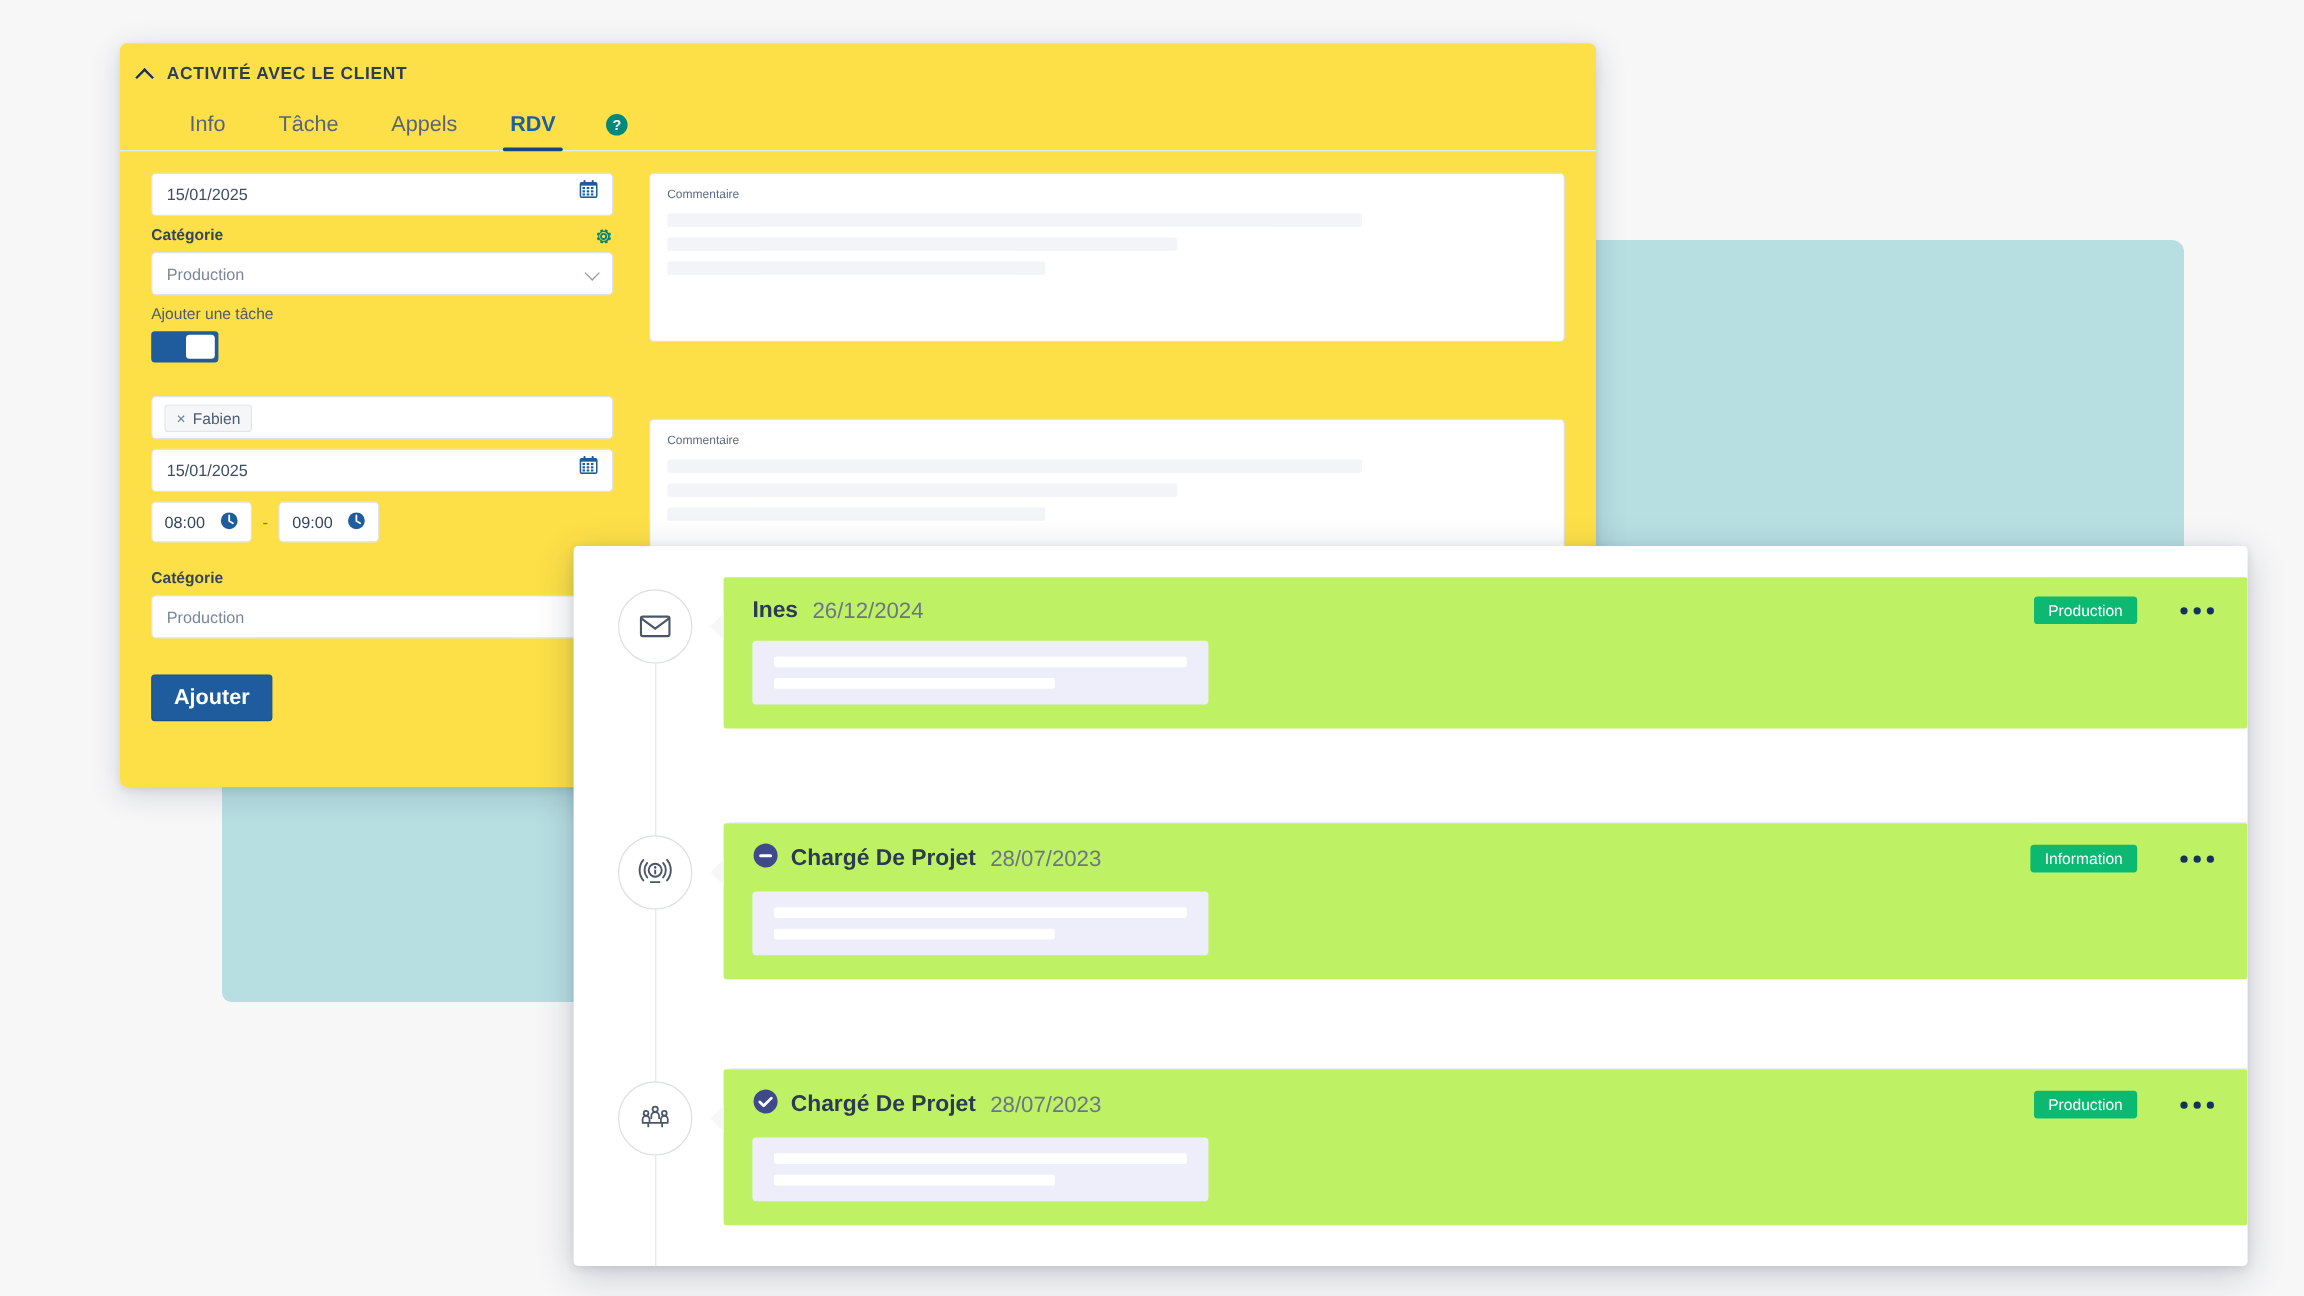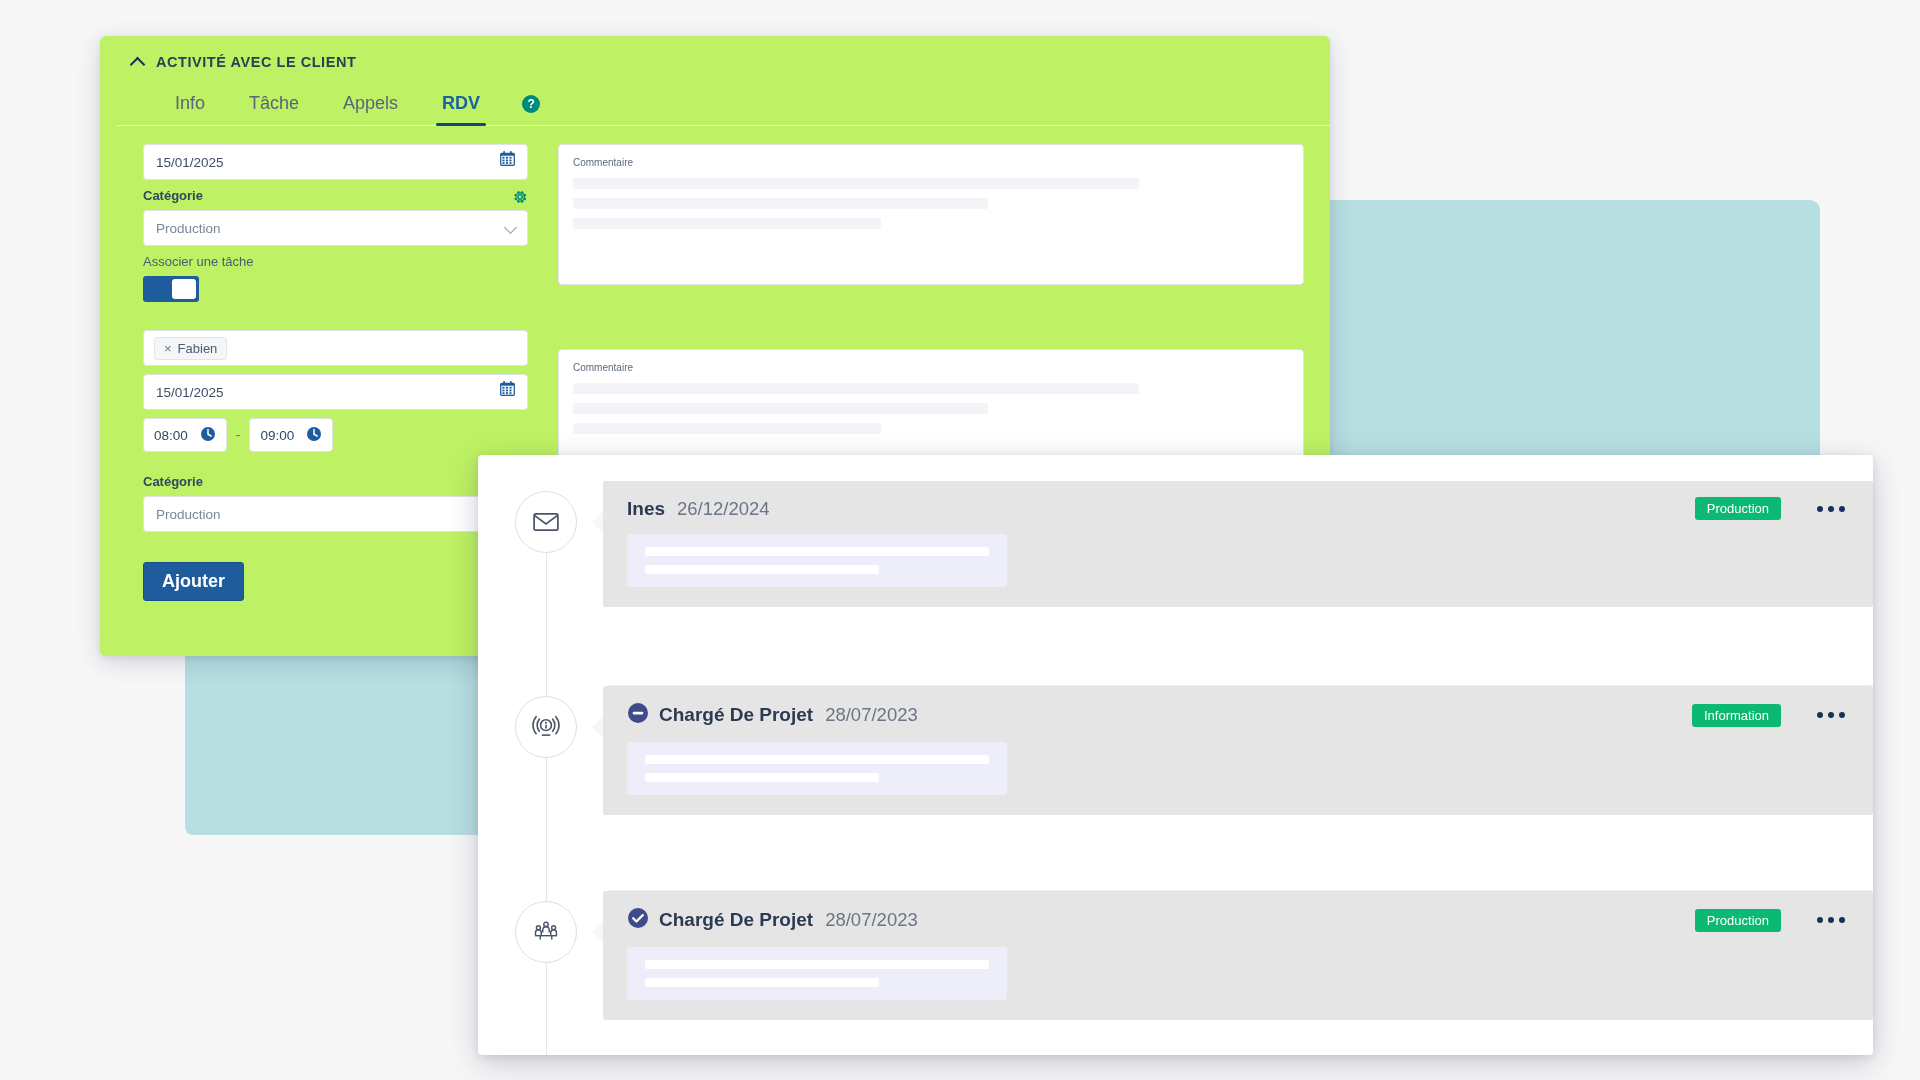--- a/index.html
+++ b/index.html
@@ -13,24 +13,23 @@
 
   
   .teal-block { position: absolute; background: #b7dfe2; border-radius: 10px; }
   #teal-a { left: 1100px; top: 200px; width: 720px; height: 470px; }
   #teal-b { left: 185px; top: 600px; width: 440px; height: 235px; border-radius: 8px; }
 
   
   #activity-card {
     position: absolute; left: 100px; top: 36px;
     width: 1230px; height: 620px;
-    background: #bef264;
+    background: #fde047;
     border-radius: 6px;
     box-shadow: 0 6px 26px rgba(20,30,60,.16), 0 2px 6px rgba(20,30,60,.08);
-    padding-left: 17px;
   }
   .card-header {
     display: flex; align-items: center; gap: 11px;
     padding: 18px 0 0 14px;
   }
   .chevron-up {
     width: 14px; height: 14px; position: relative; flex: 0 0 auto;
   }
   .chevron-up::before {
     content: ""; position: absolute; left: 1px; top: 4px;
@@ -155,21 +154,21 @@
   .tl-row { display: flex; align-items: flex-start; position: relative; height: 204px; }
   .tl-bullet {
     position: relative; z-index: 2;
     width: 62px; height: 62px; flex: 0 0 62px;
     margin-left: 37px; margin-top: 10px;
     border-radius: 50%; background: #fff; border: 1px solid #dcdfe4;
     display: flex; align-items: center; justify-content: center;
   }
   .tl-body {
     position: relative; margin-left: 26px; flex: 1 1 auto;
-    background: #e5e5e5; border-radius: 2px;
+    background: #bef264; border-radius: 2px;
     padding: 16px 24px 20px 24px; min-height: 110px;
   }
   .tl-body::before {
     content: ""; position: absolute; left: -11px; top: 30px;
     border-top: 11px solid transparent; border-bottom: 11px solid transparent;
     border-right: 11px solid #f6f7fb;
   }
   .tl-head { display: flex; align-items: center; gap: 10px; }
   .status-dot { flex: 0 0 auto; }
   .tl-name { font-size: 19px; font-weight: bold; color: #2c3a52; }
@@ -247,21 +246,21 @@
                 <path d="M8 5.1a2.9 2.9 0 1 0 0 5.8 2.9 2.9 0 0 0 0-5.8zm0 4.3a1.4 1.4 0 1 1 0-2.8 1.4 1.4 0 0 1 0 2.8z"></path>
                 <path d="M14.3 9.2l-1.2-.5a5.4 5.4 0 0 0 0-1.4l1.2-.5-.8-2-1.3.3a5.3 5.3 0 0 0-1-1l.3-1.3-2-.8-.5 1.2a5.4 5.4 0 0 0-1.4 0L7.1 2l-2 .8.3 1.3a5.3 5.3 0 0 0-1 1L3.1 4.8l-.8 2 1.2.5a5.4 5.4 0 0 0 0 1.4l-1.2.5.8 2 1.3-.3a5.3 5.3 0 0 0 1 1l-.3 1.3 2 .8.5-1.2a5.4 5.4 0 0 0 1.4 0l.5 1.2 2-.8-.3-1.3a5.3 5.3 0 0 0 1-1l1.3.3.8-2zM8 11.6A3.6 3.6 0 1 1 11.6 8 3.6 3.6 0 0 1 8 11.6z"></path>
               </svg>
             </span>
           </div>
           <div class="input-box placeholder-ish">Production</div>
           <span class="chev-down"></span>
         </div>
 
         <div class="field">
-          <span class="field-label plain">Associer une tâche</span>
+          <span class="field-label plain">Ajouter une tâche</span>
           <div class="toggle">
             <div class="knob"></div>
           </div>
         </div>
 
         <div class="field" style="margin-top:28px;">
           <div class="chip-box">
             <span class="chip">
               <span class="x">×</span>
               <span>Fabien</span>

